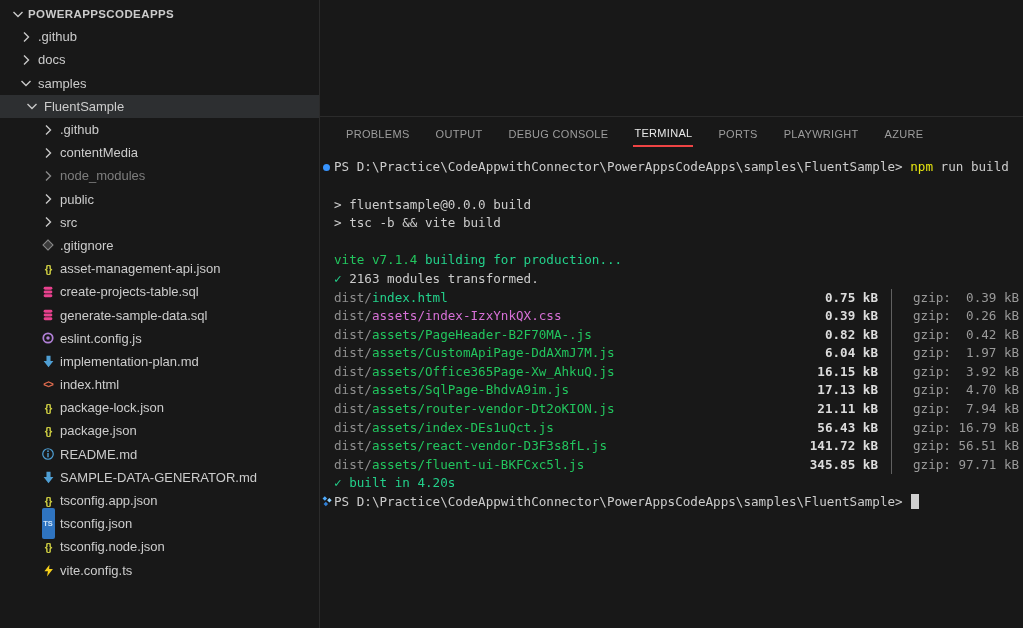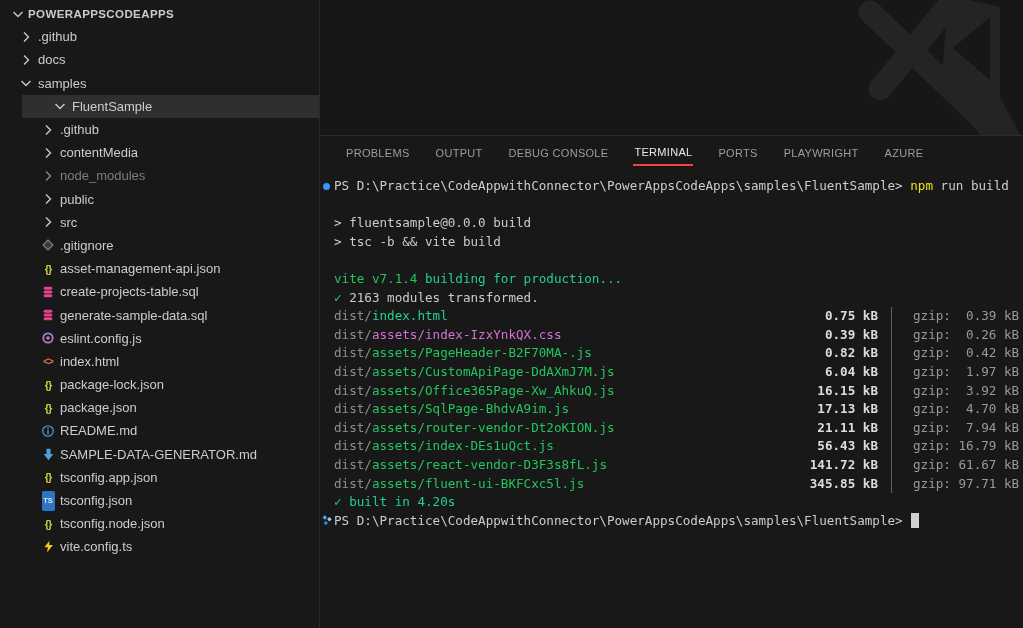--- a/index.html
+++ b/index.html
@@ -11,32 +11,32 @@
   .sidebar { width:320px; height:628px; background:#181818; border-right:1px solid #2b2b2b;
     padding-top:2px; flex:none; overflow:hidden; }
   .trow { height:23.2px; display:flex; align-items:center; color:#cccccc; font-size:13px;
     cursor:pointer; white-space:nowrap; }
   .trow.selected { background:#2d2f31; }
   .trow.dim .lbl { color:#7e7e7e; }
   .trow .lbl { margin-left:4px; }
   .root .lbl { font-weight:bold; font-size:11.5px; letter-spacing:.4px; margin-left:2px; }
   .ind0 { padding-left:10px; }
   .ind1 { padding-left:18px; }
-  .ind2 { padding-left:30px;margin-left:22px; }
+  .ind2 { padding-left:24px; }
   .ind3 { padding-left:40px; }
   .chev { width:16px; height:16px; flex:none; }
   .icobox { width:16px; height:16px; flex:none; display:flex; align-items:center; justify-content:center; }
   .json-ico { color:#cbcb41; font-weight:bold; font-size:11px; letter-spacing:-1px; }
   .html-ico { color:#e06c4f; font-weight:bold; font-size:10px; letter-spacing:-1px; }
   .diamond { width:8px; height:8px; border:1.6px solid #8a8a8a; transform:rotate(45deg); background:#3a3a3a; }
-  .ts-badge { width:13px; height:20px; background:#2f74c0; color:#cde3f7; font-size:7.5px; font-weight:bold;
+  .ts-badge { width:13px; height:31px; background:#2f74c0; color:#cde3f7; font-size:7.5px; font-weight:bold;
     display:flex; align-items:center; justify-content:center; border-radius:2px; }
 
   
-  .main { flex:1; display:flex; flex-direction:column; position:relative; }
+  .main { flex:1; display:flex; flex-direction:row; position:relative;align-items:center; }
   .editor { height:135px; background:#171717; position:relative; overflow:hidden; }
   .watermark { position:absolute; left:523px; top:0; }
 
   
   .panel { flex:1; background:#181818; border-top:1px solid #2b2b2b; position:relative; }
   .tabbar { height:33px; display:flex; align-items:center; padding-left:25px; gap:24px; }
   .ptab { font-size:11px; letter-spacing:.3px; color:#9d9d9d; cursor:pointer;
     padding:6px 1px; }
   .ptab.active { color:#e8e8e8; border-bottom:2px solid #ef4444; }
 
@@ -164,20 +164,28 @@
     <div class="trow ind3">
       <span class="icobox">
           <svg width="14" height="14" viewBox="0 0 16 16">
             <circle cx="8" cy="8" r="5.4" fill="none" stroke="#b180d7" stroke-width="2"></circle>
             <circle cx="8" cy="8" r="2" fill="#b180d7"></circle>
           </svg>
         </span>
       <span class="lbl">eslint.config.js</span>
     </div>
     <div class="trow ind3">
+      <span class="icobox">
+          <svg width="13" height="13" viewBox="0 0 16 16">
+            <path d="M5.5 1 h5 v6.5 h3.5 L8 15 L2 7.5 h3.5 Z" fill="#4f9fd4"></path>
+          </svg>
+        </span>
+      <span class="lbl">implementation-plan.md</span>
+    </div>
+    <div class="trow ind3">
       <span class="icobox html-ico">&lt;&gt;</span>
       <span class="lbl">index.html</span>
     </div>
     <div class="trow ind3">
       <span class="icobox json-ico">{}</span>
       <span class="lbl">package-lock.json</span>
     </div>
     <div class="trow ind3">
       <span class="icobox json-ico">{}</span>
       <span class="lbl">package.json</span>
@@ -294,21 +302,21 @@
             <span class="fgzip">gzip:  7.94 kB</span>
           </div>
         <div class="frow">
             <span class="fcol"><span class="fdim">dist/</span><span class="cyan">assets/index-DEs1uQct.js</span></span>
             <span class="fsize">56.43 kB</span>
             <span class="fgzip">gzip: 16.79 kB</span>
           </div>
         <div class="frow">
             <span class="fcol"><span class="fdim">dist/</span><span class="cyan">assets/react-vendor-D3F3s8fL.js</span></span>
             <span class="fsize">141.72 kB</span>
-            <span class="fgzip">gzip: 61.67 kB</span>
+            <span class="fgzip">gzip: 56.51 kB</span>
           </div>
         <div class="frow">
             <span class="fcol"><span class="fdim">dist/</span><span class="cyan">assets/fluent-ui-BKFCxc5l.js</span></span>
             <span class="fsize">345.85 kB</span>
             <span class="fgzip">gzip: 97.71 kB</span>
           </div>
 
         <div class="tline"><span class="green">✓ built in 4.20s</span></div>
         <div class="tline">
           <svg class="deco-dia" width="12" height="12" viewBox="0 0 12 12">

